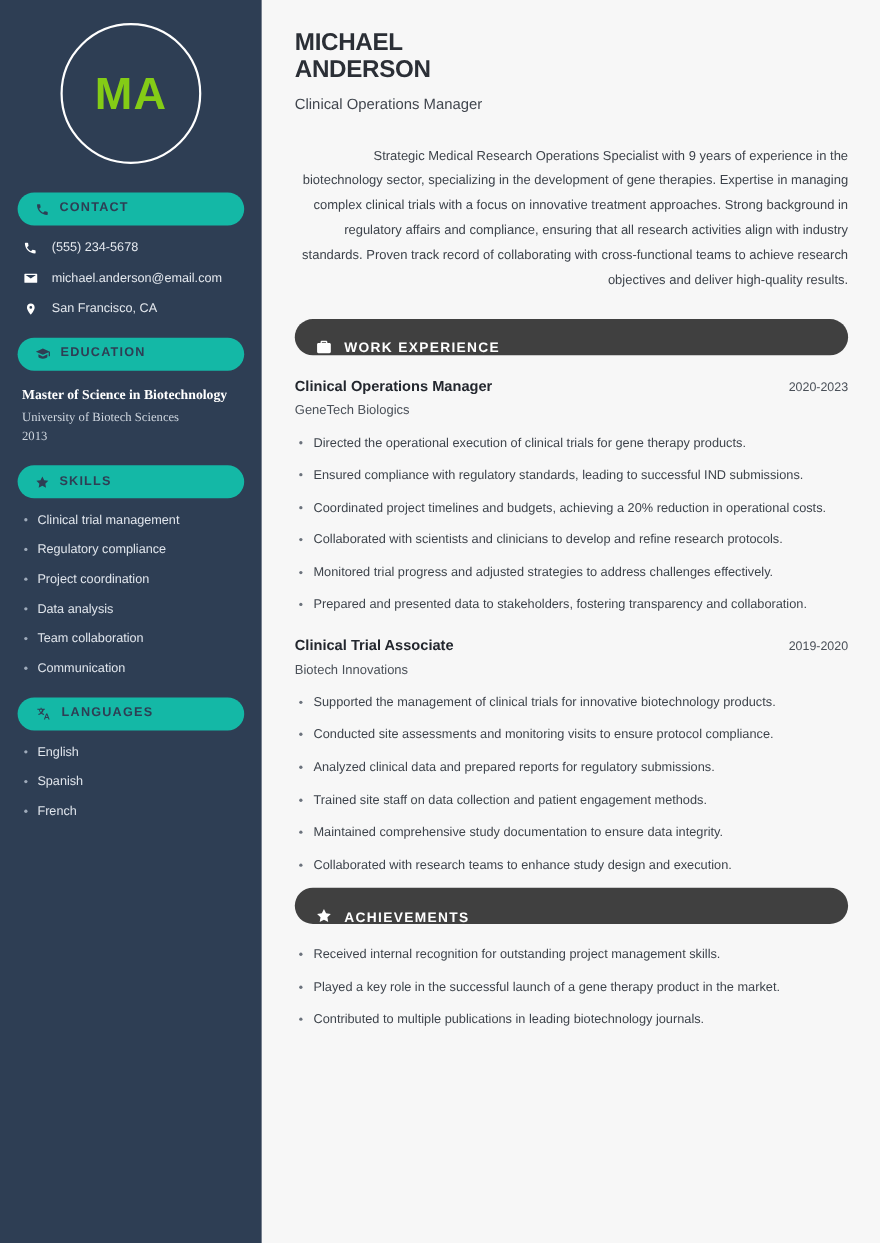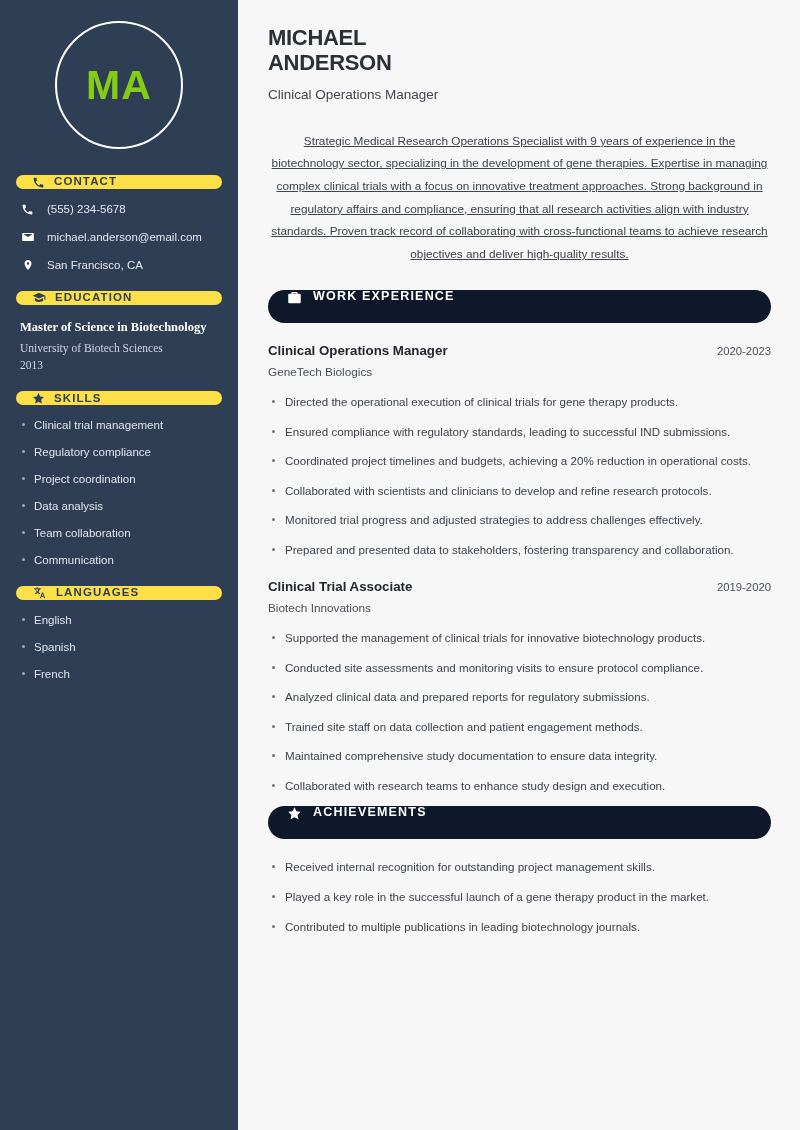--- a/index.html
+++ b/index.html
@@ -40,23 +40,23 @@
   .avatar-initials {
     font-size:41px;
     font-weight:700;
     letter-spacing:1px;
     color:#84cc16;
     line-height:1;
   }
 
   
   .pill {
-    background:#fde047;
+    background:#14b8a6;
     border-radius:999px;
-    height:14px;
+    height:30px;
     display:flex; align-items:center;
     padding:0 16px;
     gap:9px;
     margin-bottom:13px;
   }
   .pill-label {
     font-size:11.5px;
     font-weight:bold;
     letter-spacing:1.1px;
     color:#2e3e54;
@@ -146,30 +146,29 @@
     color:#41464e;
     margin-top:11px;
     line-height:1.3;
   }
 
   .summary {
     font-size:11.8px;
     color:#3d434b;
     line-height:1.92;
     margin-top:26px;
-    text-align:center;
-    text-decoration:underline;
+    text-align:right;
   }
 
   
   .sec-bar {
-    background:#0f172a;
+    background:#404040;
     border-radius:999px;
     height:33px;
-    display:flex; align-items:flex-start;
+    display:flex; align-items:flex-end;
     padding:0 19px;
     gap:11px;
     margin-top:24px;
     margin-bottom:19px;
   }
   .sec-bar-label {
     font-size:12.5px;
     font-weight:bold;
     letter-spacing:1.2px;
     color:#ffffff;

